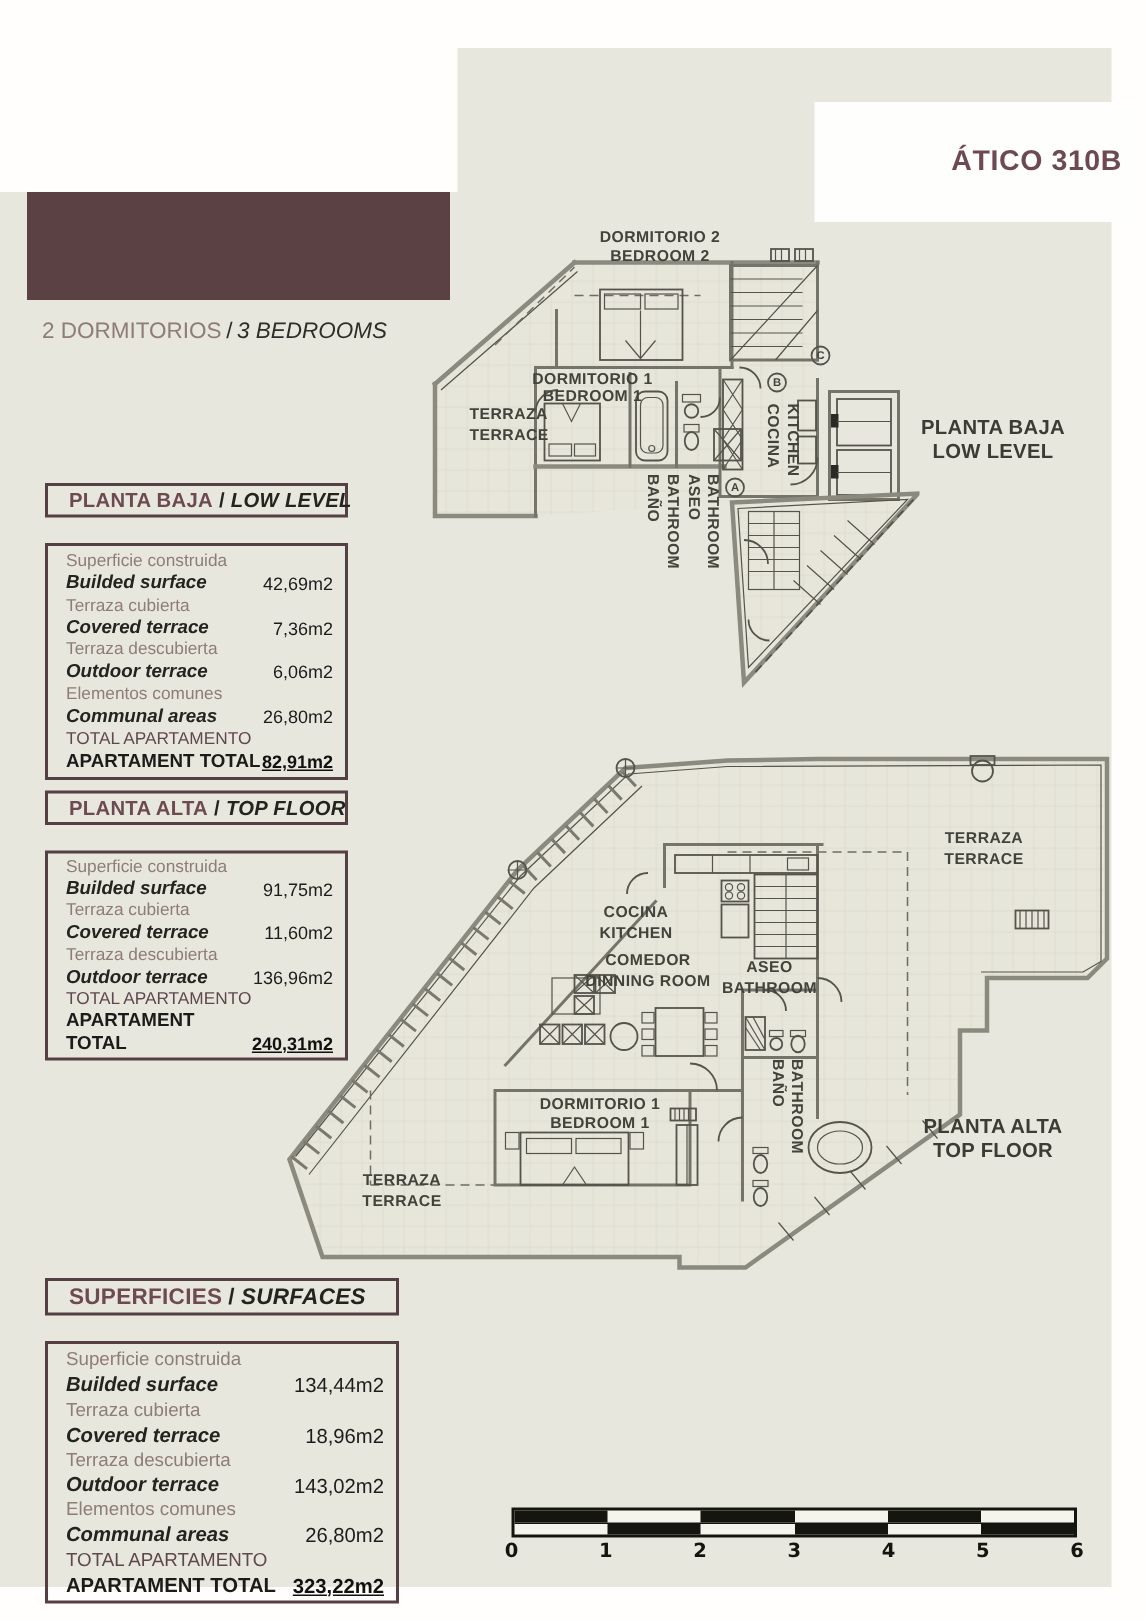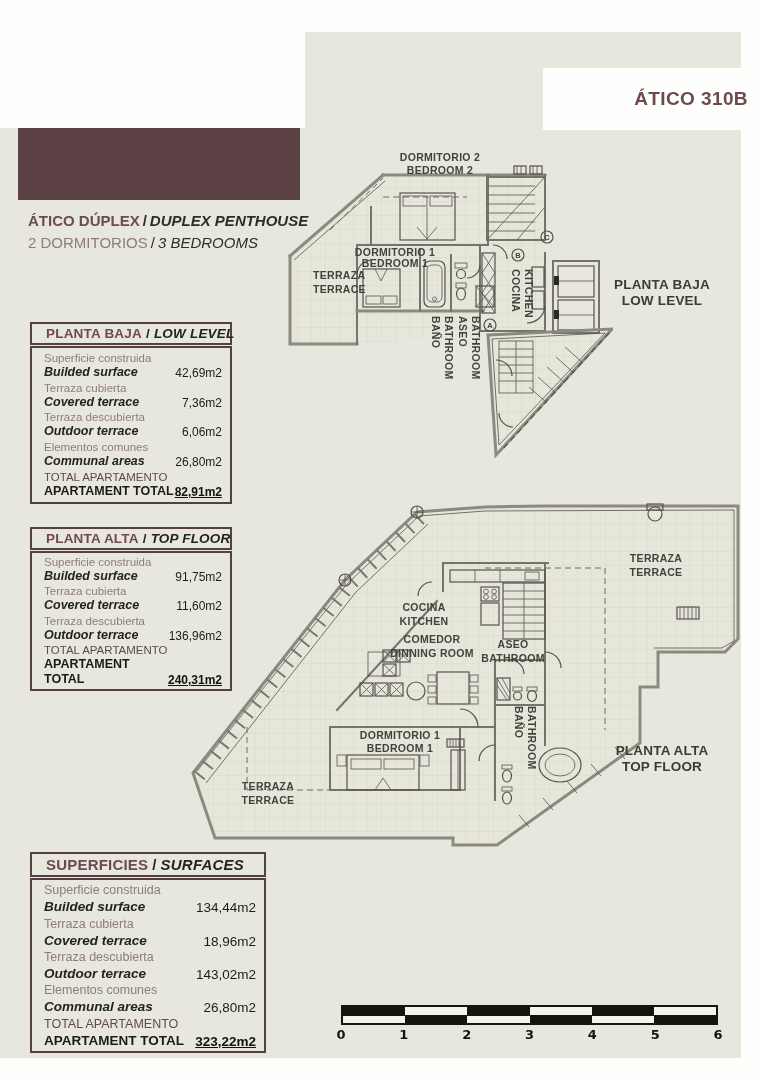--- a/index.html
+++ b/index.html
@@ -1,21 +1,21 @@
 <!DOCTYPE html>
 <html><head>
 <meta charset="utf-8">
 <style>
   html,body{margin:0;padding:0;background:#ffffff;}
   .page{position:relative;width:764px;height:1080px;background:#fffefd;overflow:hidden;
         font-family:"Liberation Sans",sans-serif;}
   .sheet{position:absolute;left:0;top:32px;width:741px;height:1026px;background:#e8e7de;}
   .white-patch{position:absolute;left:0;top:32px;width:305px;height:96px;background:#fffefd;}
 
-  .title-box{position:absolute;left:543px;top:68px;width:214px;height:62px;background:#fefefc;
+  .title-box{position:absolute;left:543px;top:68px;width:214px;height:80px;background:#fefefc;
              display:flex;flex-direction:column;justify-content:center;align-items:flex-end;
              padding-right:9px;box-sizing:border-box;}
   .title-es{font-size:19px;font-weight:700;color:#6d4a52;letter-spacing:.4px;line-height:24px;}
   .title-en{font-size:19px;font-weight:700;font-style:italic;color:#23231f;line-height:24px;}
 
   .brand-block{position:absolute;left:18px;top:128px;width:282px;height:72px;background:#5b4044;}
 
   .subtitle-block{position:absolute;left:28px;top:210px;}
   .sub-line{font-size:15px;line-height:21.5px;color:#2e2d29;white-space:nowrap;}
   .sub-line .es{color:#8d7d76;}
@@ -24,21 +24,21 @@
   .sub-line.first .es{color:#6d4a52;font-weight:700;}
   .sub-line.first .sep,.sub-line.first .en{font-weight:700;}
 
   .data-table{position:absolute;box-sizing:border-box;}
   .thead{border:2px solid #543f44;height:23px;display:flex;align-items:center;
          padding-left:14px;box-sizing:border-box;font-weight:700;font-size:13.5px;
          color:#24241f;white-space:nowrap;letter-spacing:.2px;}
   .thead .es{color:#6d4a52;}
   .thead .sep{margin:0 4px;}
   .thead .en{font-style:italic;}
-  .tbody{border:2px solid #543f44;margin-top:1px;display:flex;flex-direction:column;
+  .tbody{border:2px solid #543f44;margin-top:17px;display:flex;flex-direction:column;
          justify-content:space-evenly;padding:2px 8px 2px 12px;box-sizing:border-box;}
   .trow{display:flex;justify-content:space-between;}
   .tlabels .es{font-size:11.5px;color:#8d7d76;line-height:14px;}
   .tlabels .en{font-size:12.5px;font-style:italic;color:#24241f;line-height:15px;font-weight:bold;}
   .tval{align-self:flex-end;font-size:12px;color:#1c1c1a;}
   .trow.total .es{font-weight:400;color:#5f484d;}
   .trow.total .en{font-weight:700;font-style:normal;color:#1b1b19;}
   .trow.total .tval{font-weight:700;color:#111110;text-decoration:underline;}
   #t1{left:30px;top:322px;width:202px;} #t1 .tbody{height:158px;}
   #t2{left:30px;top:527px;width:202px;} #t2 .tbody{height:140px;}
@@ -83,23 +83,20 @@
   <div class="sheet"></div>
   <div class="white-patch"></div>
 
   <div class="title-box">
     <div class="title-es">ÁTICO 310B</div>
   </div>
 
   <div class="brand-block"></div>
 
   <div class="subtitle-block">
-    <div class="sub-line first">
-      <span class="es">ÁTICO DÚPLEX</span><span class="sep">/</span><span class="en">DUPLEX PENTHOUSE</span>
-    </div>
     <div class="sub-line">
       <span class="es">2 DORMITORIOS</span><span class="sep">/</span><span class="en">3 BEDROOMS</span>
     </div>
   </div>
 
   <div class="data-table" id="t1">
     <div class="thead">
       <span class="es">PLANTA BAJA</span>
         <span class="sep">/</span>
         <span class="en">LOW LEVEL</span>

